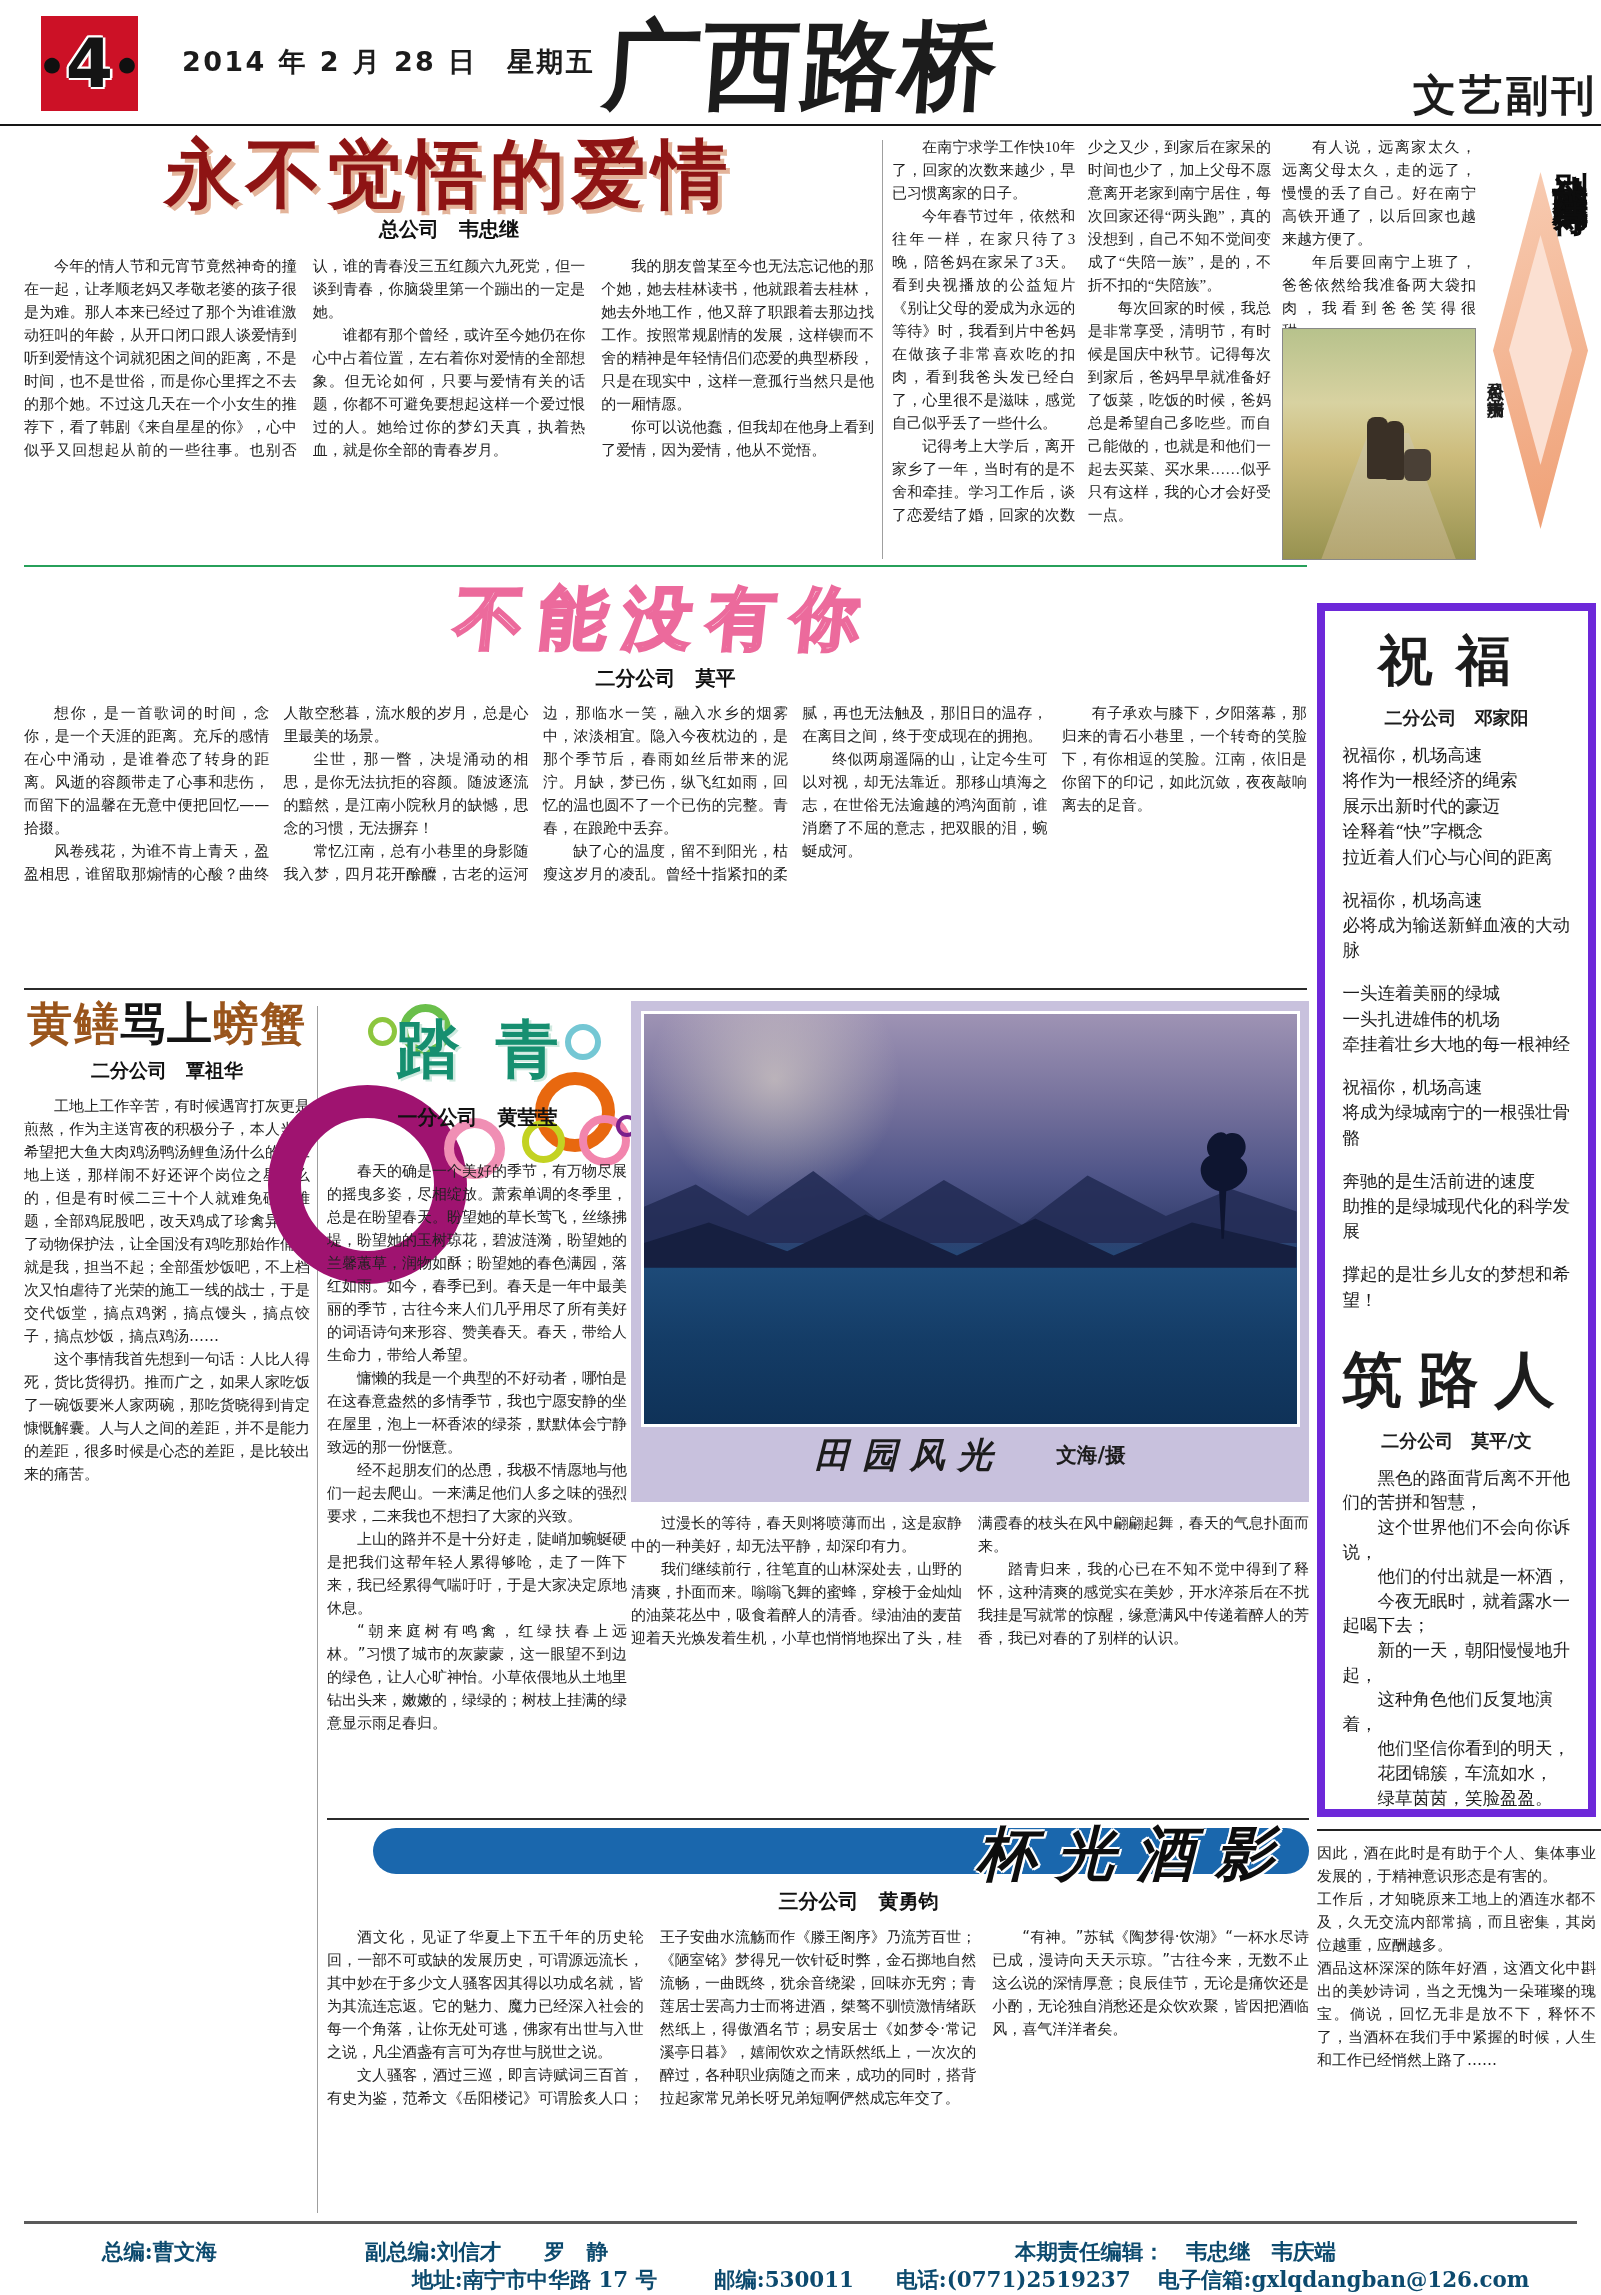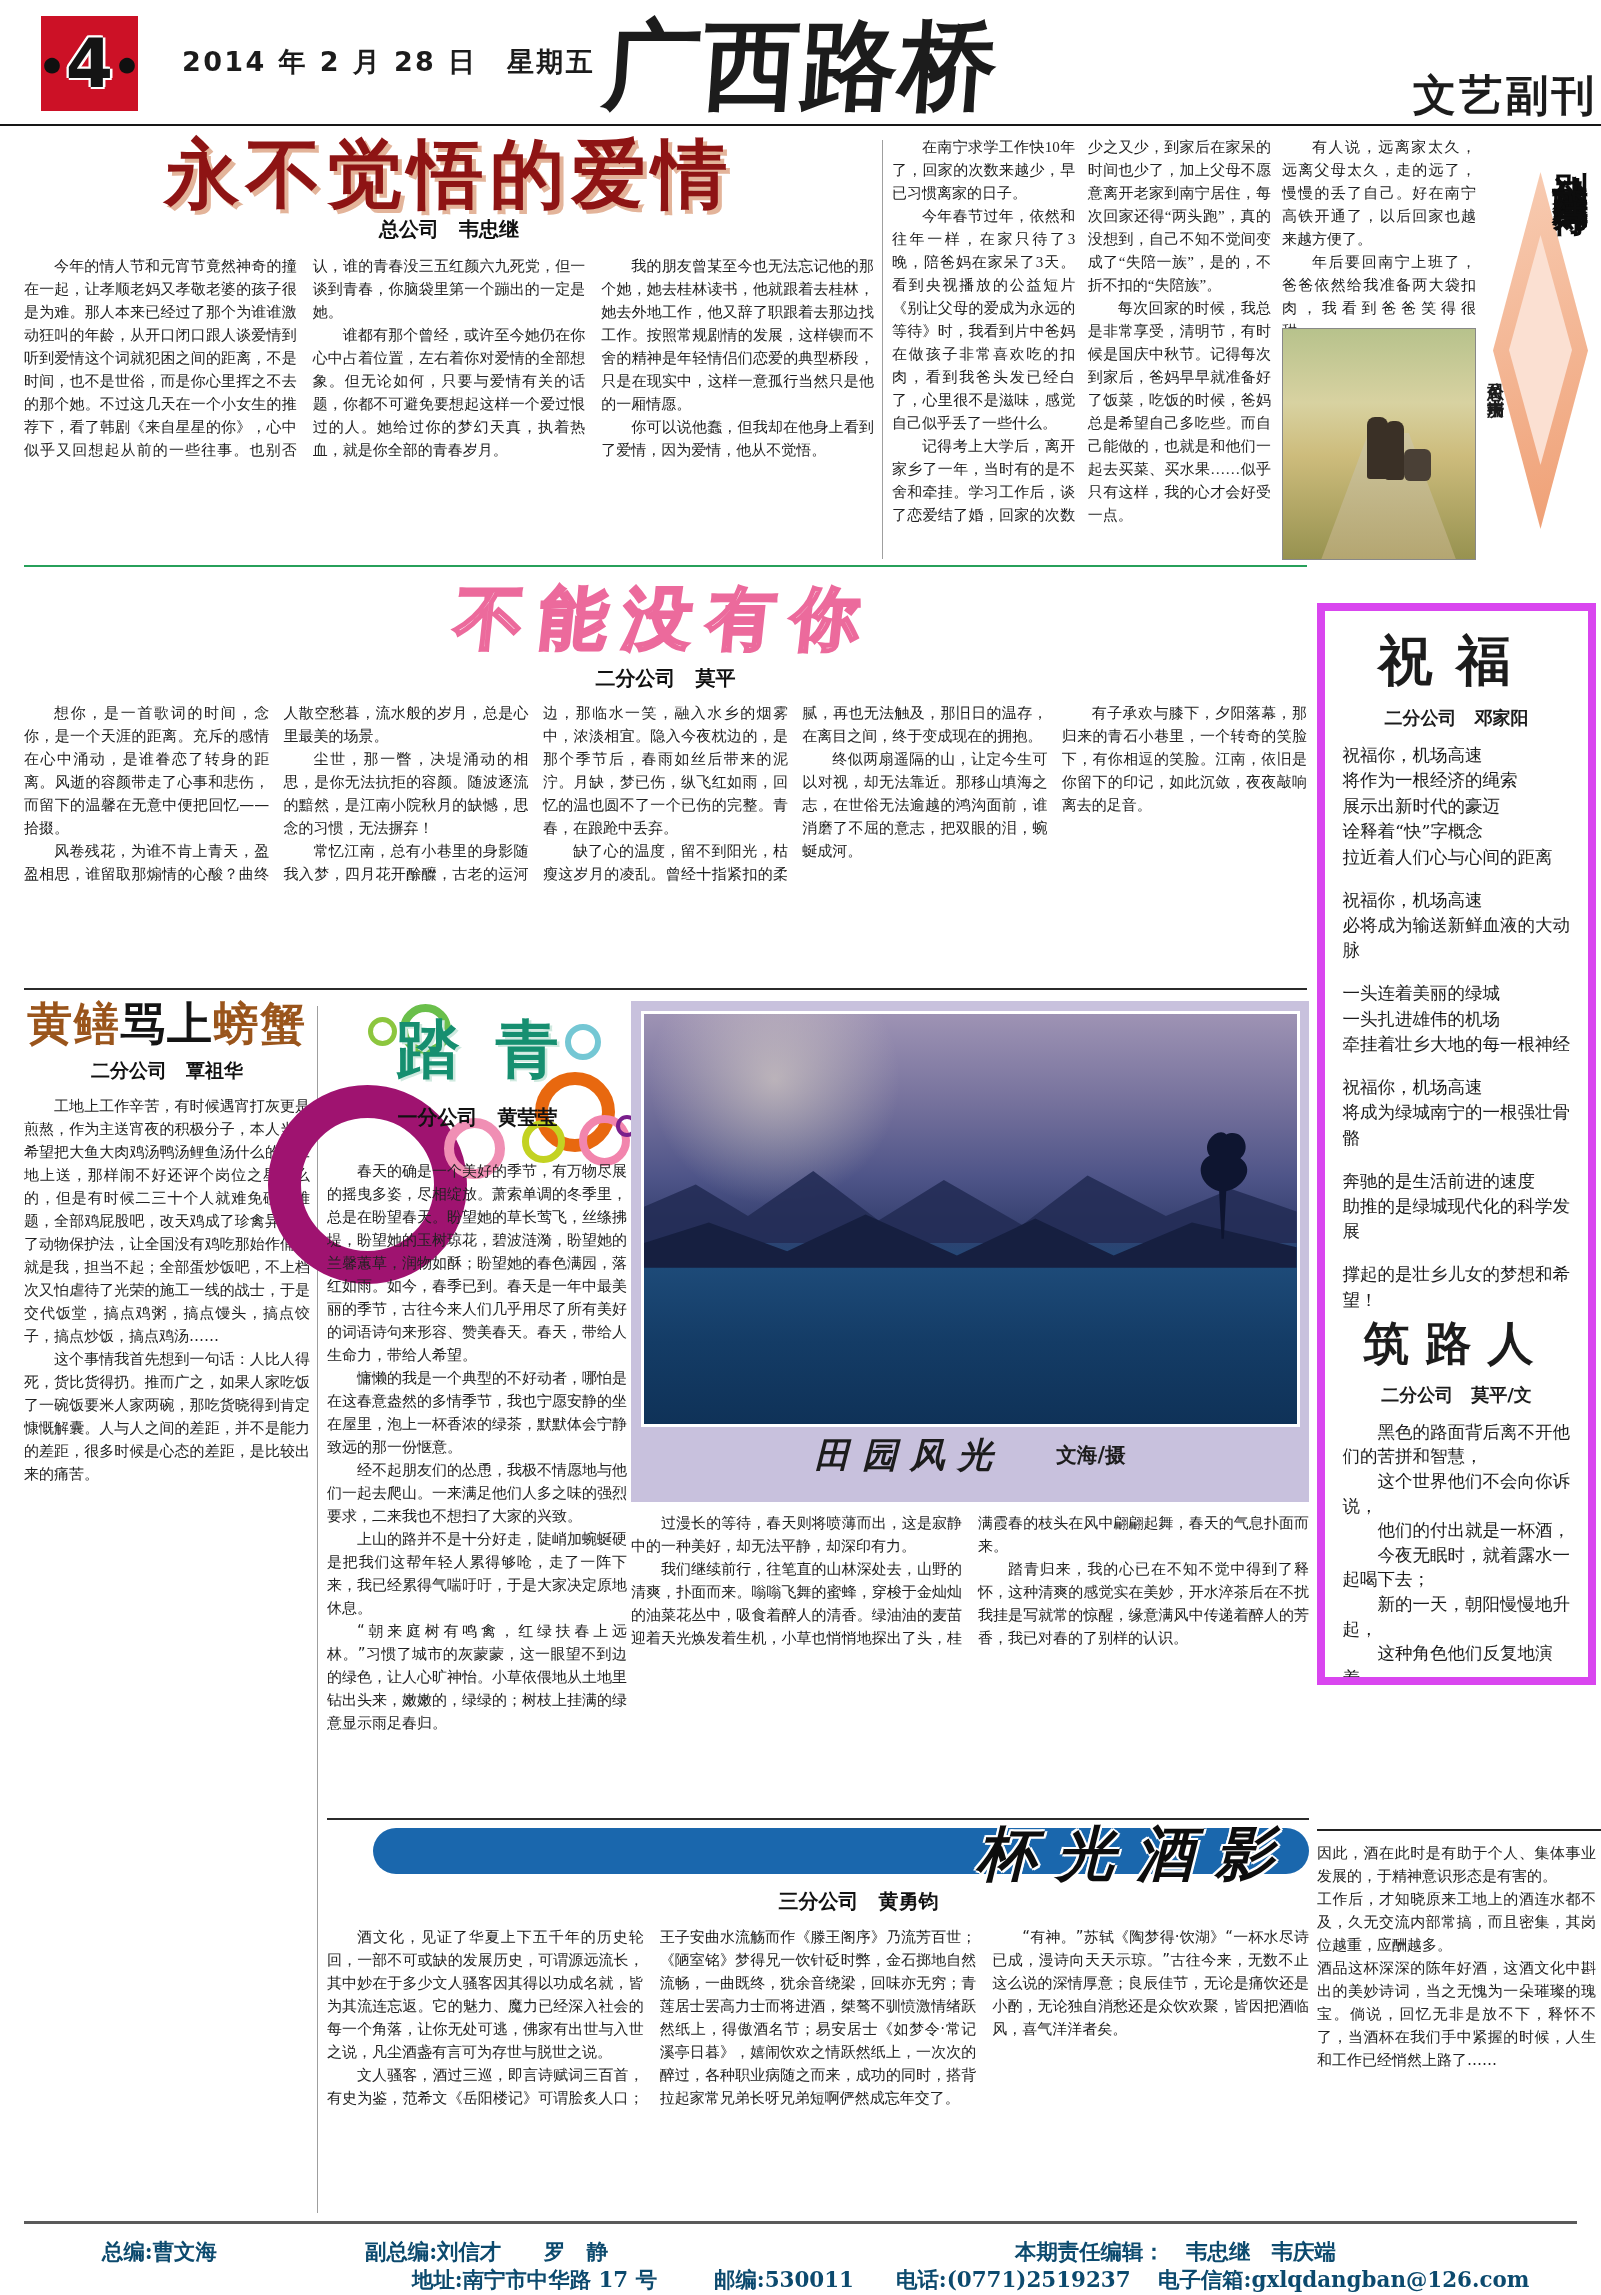--- a/index.html
+++ b/index.html
@@ -59,27 +59,27 @@
 
   
   .wy{left:24px;top:574px;width:1283px;}
   .wy-title{font-size:68px;font-weight:900;text-align:center;letter-spacing:16px;color:#fff;
             -webkit-text-stroke:2.8px #ec6a9c;text-shadow:0 0 0.8px #ec6a9c;transform:skewX(-6deg);
             font-family:"DejaVu Serif","Liberation Serif",serif;}
   .wy .body-text{margin-top:9.5px;height:278px;column-count:5;column-gap:14.3px;column-fill:balance;}
   .hline-mid{left:24px;top:988px;width:1283px;}
 
   
-  .bless{left:1317px;top:603px;width:279px;height:1082px;border:8px solid #d946ef;box-sizing:border-box;
+  .bless{left:1317px;top:603px;width:279px;height:1214px;border:8px solid #6d28d9;box-sizing:border-box;
          padding:14.3px 17.5px;overflow:hidden;background:#fff;}
   .bless-title{font-size:54px;font-weight:900;text-align:center;letter-spacing:24px;font-family:"DejaVu Serif","Liberation Serif",serif;}
   .bless-by{font-size:18px;font-weight:700;text-align:center;margin:8px 0 12.7px;}
   .bless-line{font-size:17.5px;line-height:25.4px;font-family:"DejaVu Serif","Liberation Serif",serif;min-height:8px;}
   .bless-line:empty{height:17.5px;}
-  .road-title{font-size:46px;font-weight:900;text-align:center;letter-spacing:16px;
+  .road-title{font-size:60px;font-weight:900;text-align:center;letter-spacing:16px;margin-top:27px;
               font-family:"DejaVu Serif","Liberation Serif",serif;}
   .road-p{font-size:17.5px;line-height:24.6px;text-indent:2em;margin:0;font-family:"DejaVu Serif","Liberation Serif",serif;}
 
   
   .eel{left:24px;top:998px;width:286px;}
   .eel-title{font-size:45px;font-weight:900;text-align:center;letter-spacing:1.6px;line-height:1.15;}
   .eel-brown{color:#9a551c;}
   .eel-black{color:#141414;font-family:"DejaVu Serif","Liberation Serif",serif;}
   .eel .body-text{margin-top:11px;height:1145px;}
   .vline-eel{left:317px;top:1006px;height:1207px;}

